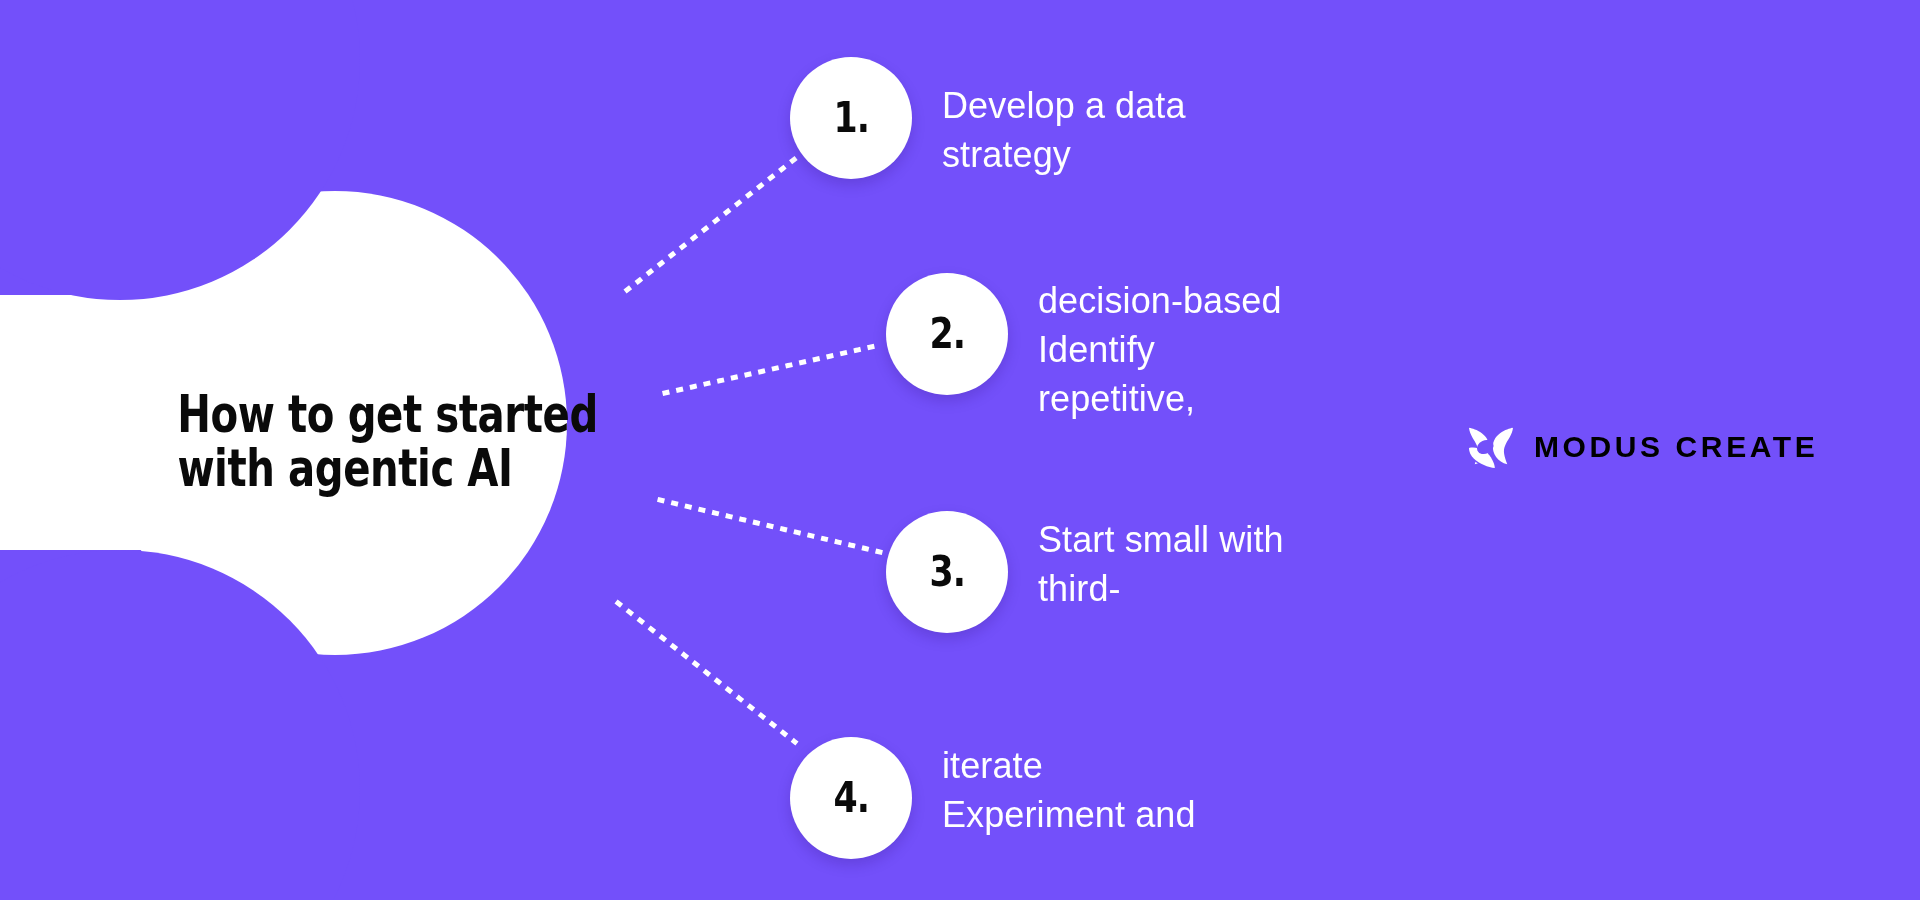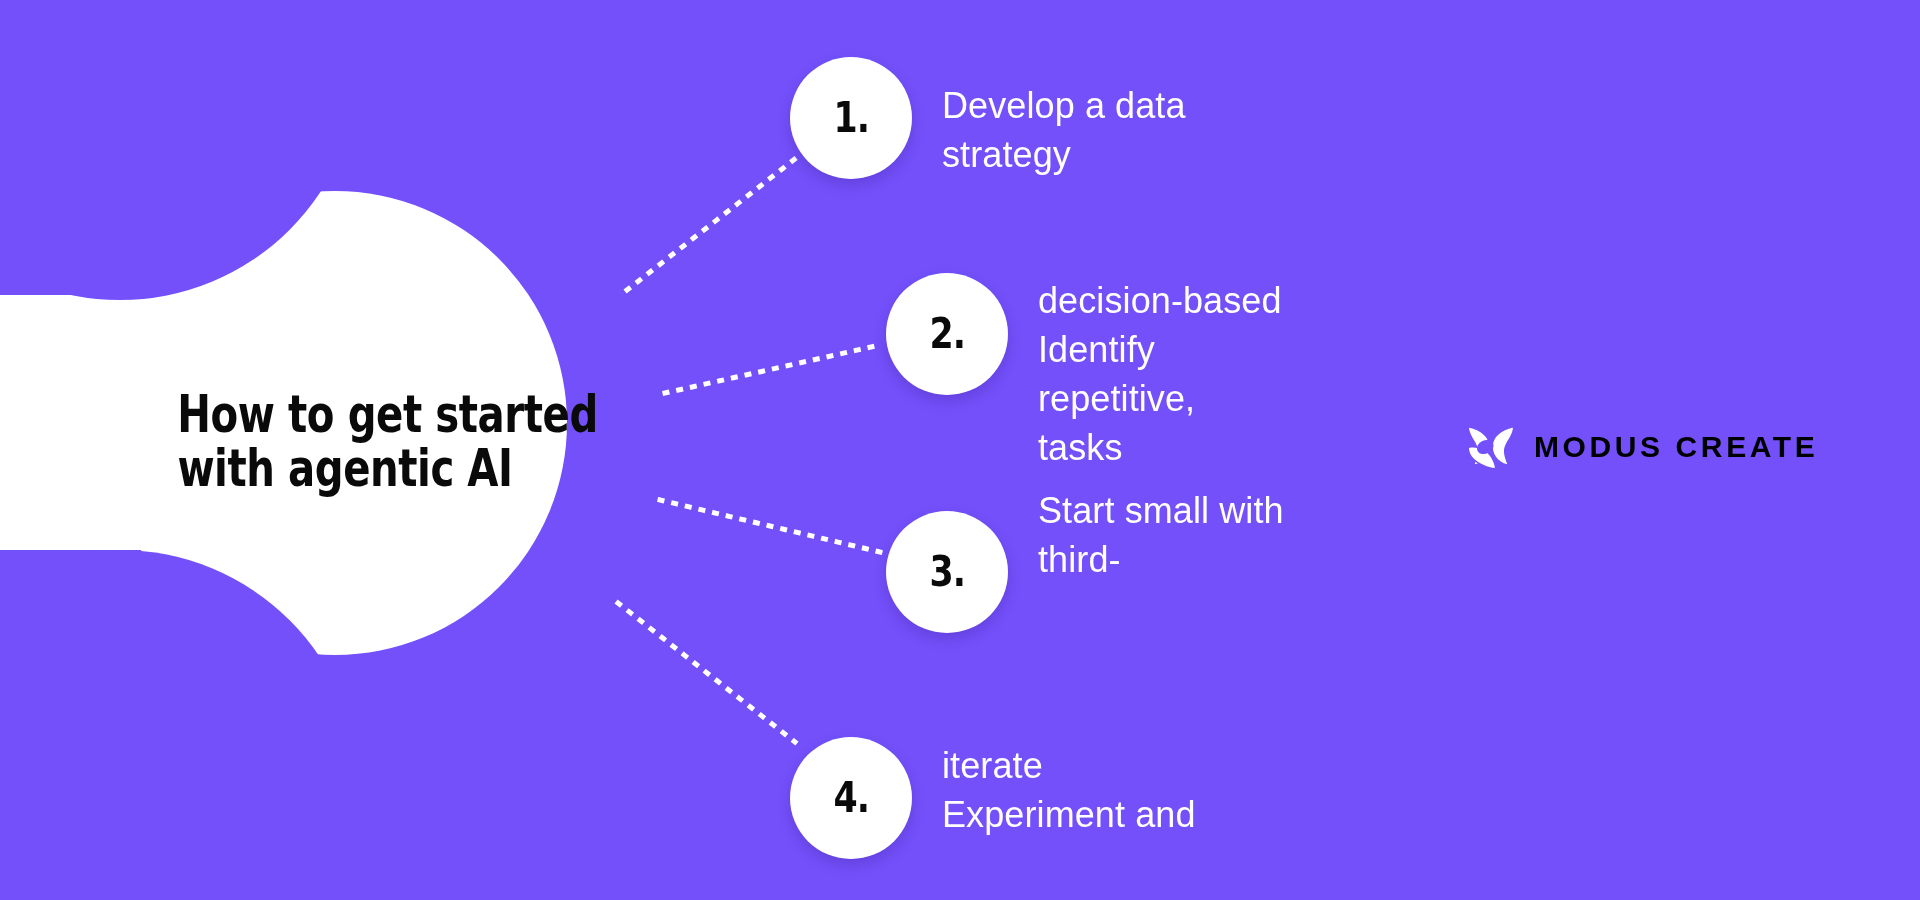--- a/index.html
+++ b/index.html
@@ -145,27 +145,26 @@
     <div>Develop a data</div>
     <div>strategy</div>
   </div>
 
   <div class="step-circle" style="left:886px; top:273px;">
     <span class="step-number">2.</span>
   </div>
   <div class="step-text" style="left:1038px; top:277px; width:280px;">
     <div>decision-based</div>
     <div>Identify repetitive,</div>
-    <div>tasks</div>
   </div>
 
   <div class="step-circle" style="left:886px; top:511px;">
     <span class="step-number">3.</span>
   </div>
-  <div class="step-text" style="left:1038px; top:487px; width:310px;">
+  <div class="step-text" style="left:1038px; top:516px; width:310px;">
     <div>Start small with third-</div>
   </div>
 
   <div class="step-circle" style="left:790px; top:737px;">
     <span class="step-number">4.</span>
   </div>
   <div class="step-text" style="left:942px; top:742px; width:270px;">
     <div>iterate</div>
     <div>Experiment and</div>
   </div>

